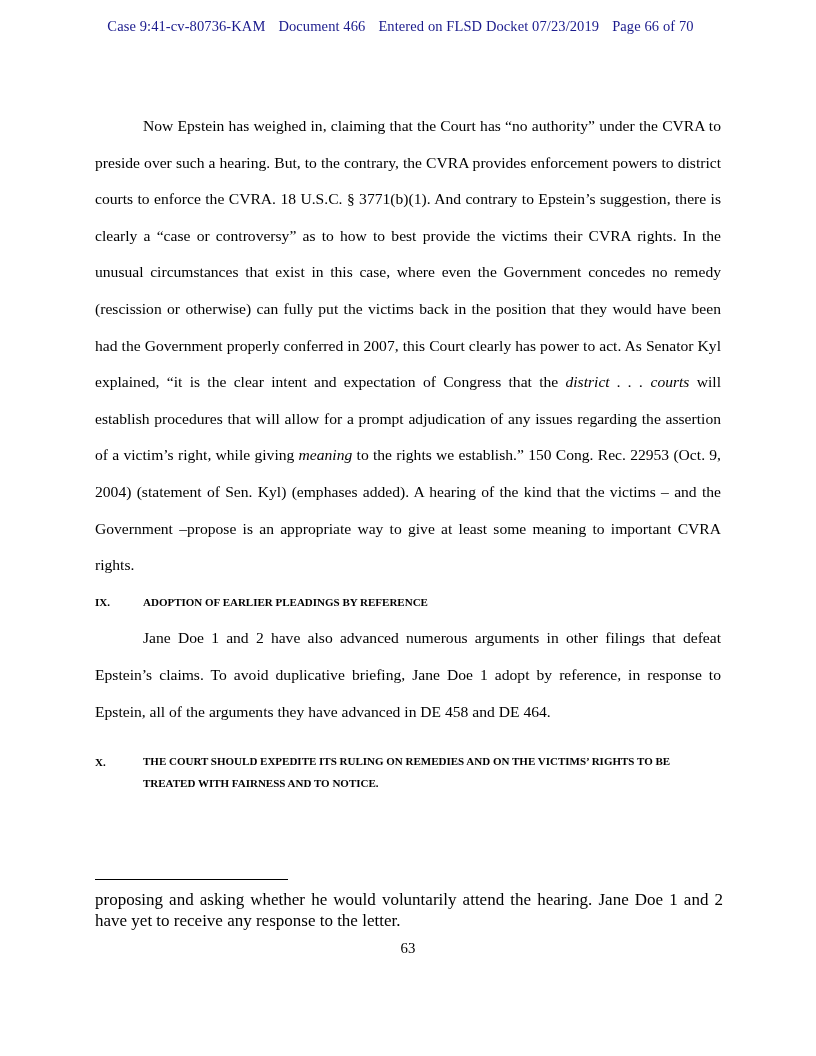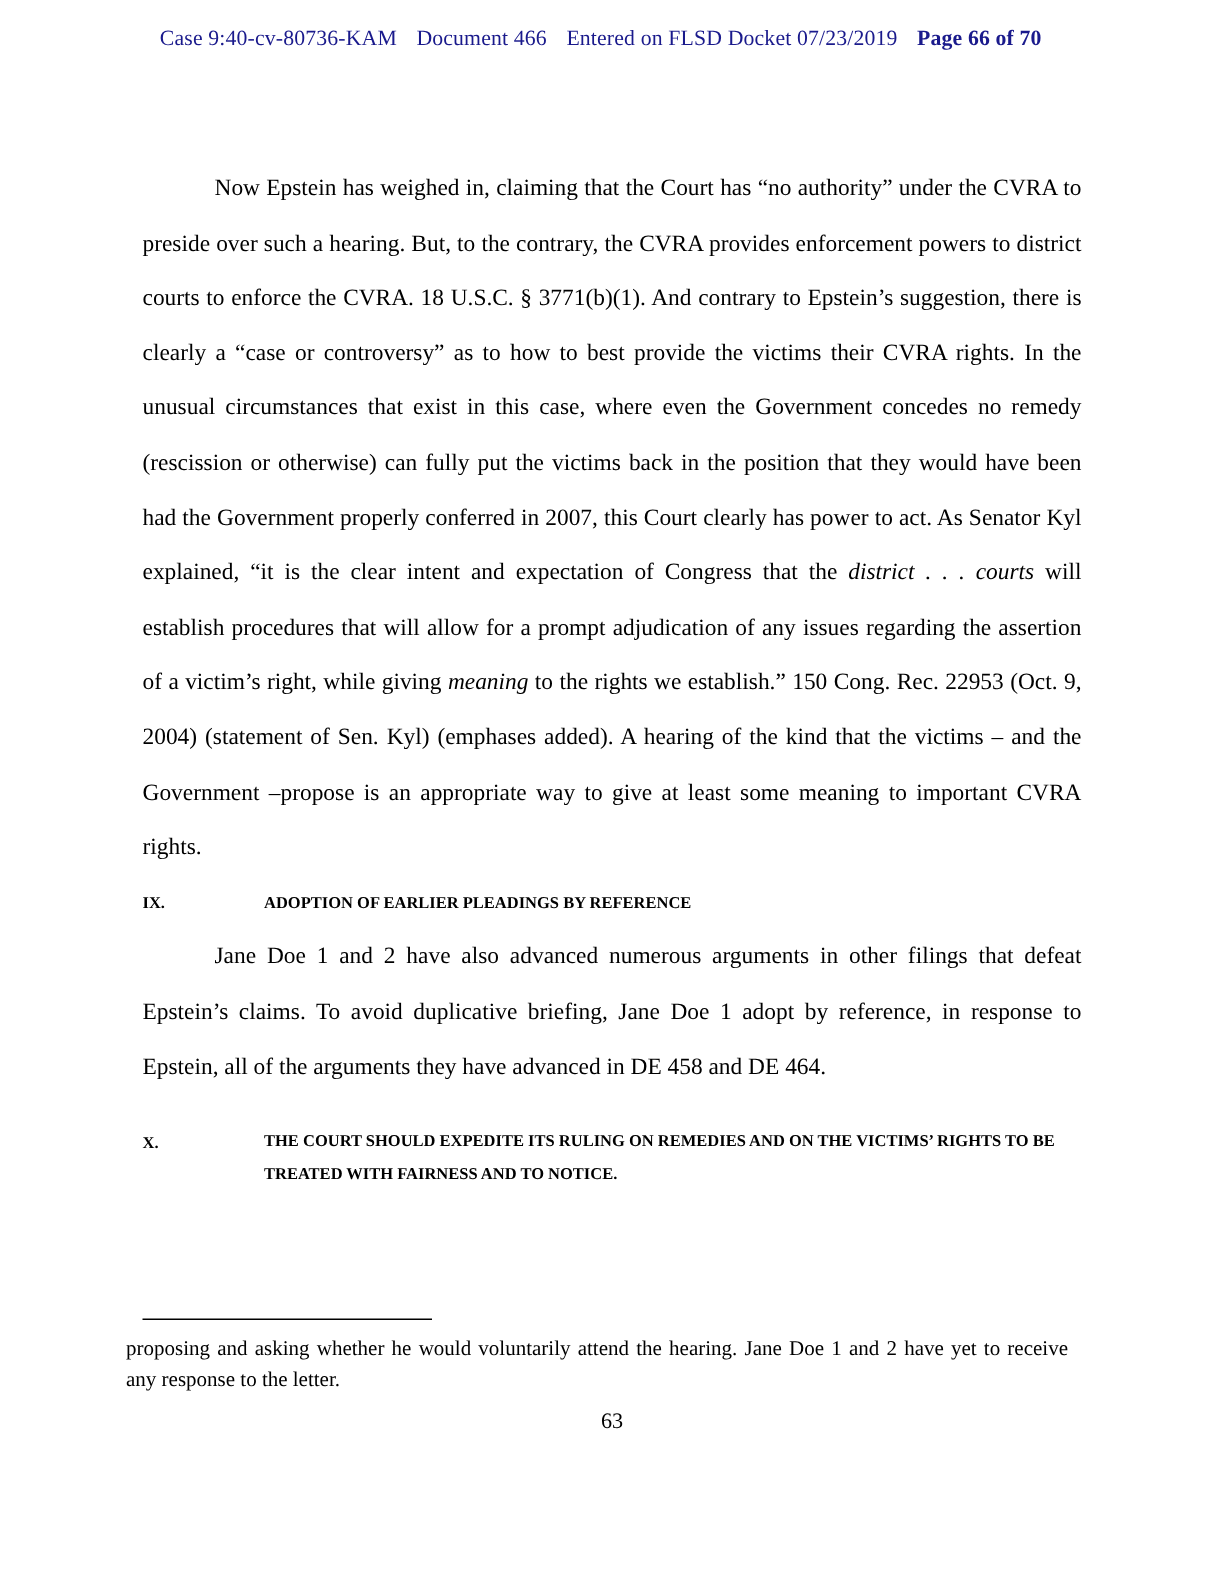--- a/index.html
+++ b/index.html
@@ -31,21 +31,20 @@
     font-size: 14.5px;
     color: #1a1a8c;
     letter-spacing: 0.1px;
     white-space: nowrap;
   }
   .header-stamp span {
     margin-right: 13px;
   }
   .header-stamp span:last-child {
     margin-right: 15px;
-    font-weight: bold;
   }
   .body-area {
     position: absolute;
     left: 95px;
     top: 108px;
     width: 626px;
   }
   p.para {
     margin: 0;
     font-size: 15.6px;
@@ -64,60 +63,59 @@
     align-items: flex-start;
   }
   .heading .num {
     width: 48px;
     flex: 0 0 48px;
   }
   .heading .htext {
     flex: 1 1 auto;
     line-height: 22px;
     padding-top: 7px;
-    margin-left: 33px;
   }
   .heading.two-line .htext {
     line-height: 21.5px;
   }
   .spacer-sm { height: 14px; }
   .spacer-md { height: 20px; }
   i { font-style: italic; margin-top: 16px; }
   .footnote-rule {
     position: absolute;
     left: 95px;
     top: 879px;
     width: 193px;
     border-top: 1.2px solid #000;
   }
   .footnote {
     position: absolute;
-    left: 84px;
+    left: 95px;
     top: 890px;
     width: 628px;
-    font-size: 14px;
+    font-size: 17px;
     line-height: 20.5px;
     text-align: justify;
   }
   .page-number {
     position: absolute;
     left: 0;
     top: 940px;
     width: 816px;
     text-align: center;
     font-size: 14.8px;
   }
 </style>
 </head>
 <body>
 
 <div class="page">
 
   <div class="header-stamp">
-    <span>Case 9:40-cv-80736-KAM</span><span>Document 466</span><span>Entered on FLSD Docket 07/23/2019</span><span>Page 66 of 70</span>
+    <span>Case 9:41-cv-80736-KAM</span><span>Document 466</span><span>Entered on FLSD Docket 07/23/2019</span><span>Page 66 of 70</span>
   </div>
 
   <div class="body-area">
 
     <p class="para"><span>Now Epstein has weighed in, claiming that the Court has “no authority” under the CVRA to preside over such a hearing.  But, to the contrary, the CVRA provides enforcement powers to district courts to enforce the CVRA.   18 U.S.C. § 3771(b)(1).   And contrary to Epstein’s suggestion, there is clearly a “case or controversy” as to how to best provide the victims their CVRA rights.  In the unusual circumstances that exist in this case, where even the Government concedes no remedy (rescission or otherwise) can fully put the victims back in the position that they would have been had the Government properly conferred in 2007, this Court clearly has power to act.  As Senator Kyl explained, “it is the clear intent and expectation of Congress that the </span><i>district . . . courts</i><span> will establish procedures that will allow for a prompt adjudication of any issues regarding the assertion of a victim’s right, while giving </span><i>meaning</i><span> to the rights we establish.” 150 Cong. Rec. 22953 (Oct. 9, 2004) (statement of Sen. Kyl) (emphases added).  A hearing of the kind that the victims – and the Government –propose is an appropriate way to give at least some meaning to important CVRA rights.</span></p>
 
     <div class="heading">
       <span class="num">IX.</span>
       <span class="htext">ADOPTION OF EARLIER PLEADINGS BY REFERENCE</span>
     </div>

